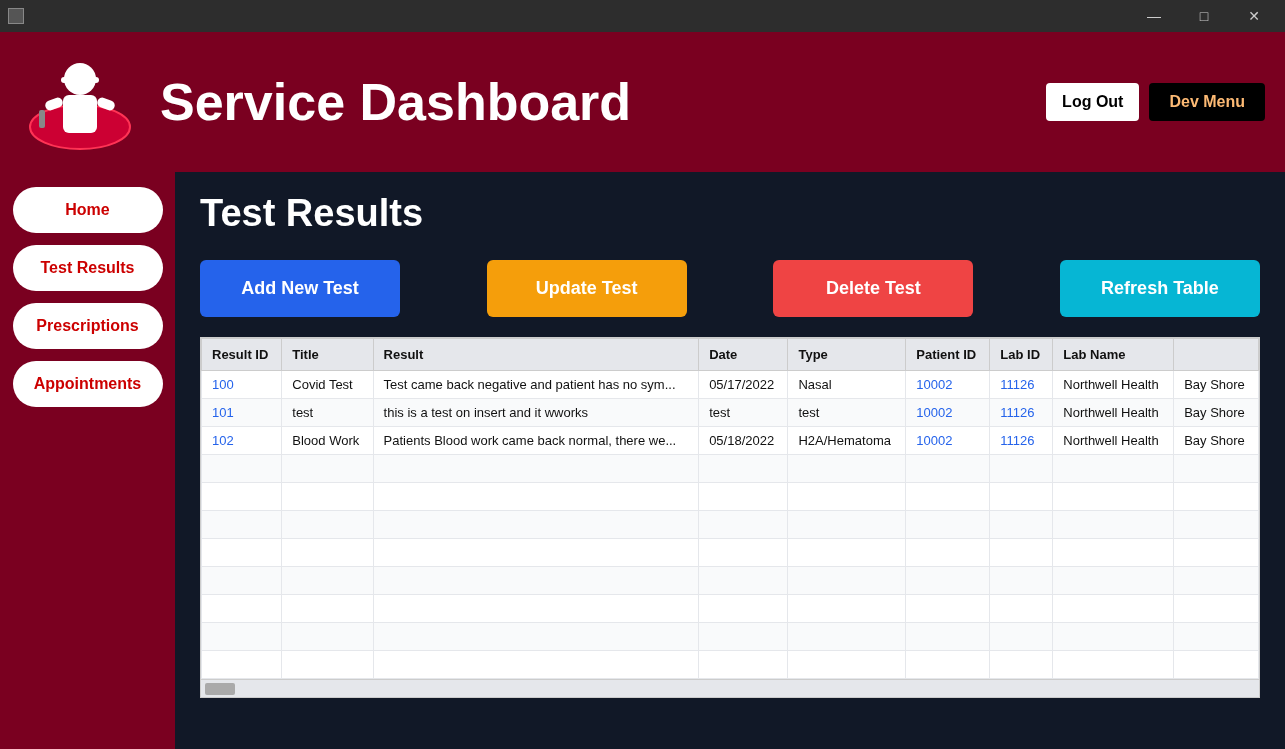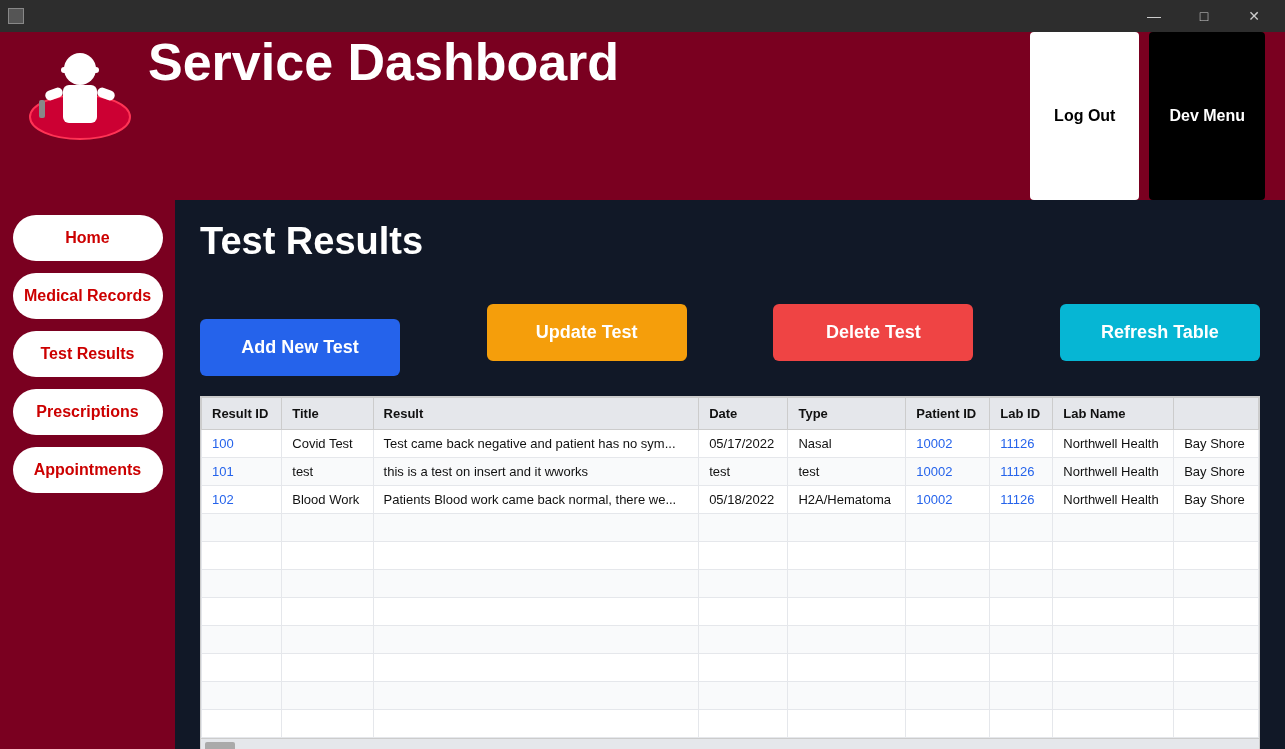--- a/index.html
+++ b/index.html
@@ -47,24 +47,25 @@
       font-size: 14px;
       cursor: pointer;
       display: flex;
       align-items: center;
       justify-content: center;
     }
 
     
     .header {
       background: #7a0020;
-      height: 168px;
-      display: flex;
+      height: 140px;
+      display: flex;
+      align-items: center;
       padding: 0 20px;
-      gap: 8px;
+      gap: 20px;
       flex-shrink: 0;
     }
     .logo {
       width: 120px;
       height: 120px;
       display: flex;
       align-items: center;
       justify-content: center;
     }
     .logo svg {
@@ -78,29 +79,29 @@
       flex: 1;
     }
     .header-buttons {
       display: flex;
       gap: 10px;
     }
     .btn-logout {
       background: white;
       color: black;
       border: none;
-      padding: 10px 24px;
+      padding: 10px 16px;
       font-size: 16px;
       font-weight: bold;
       cursor: pointer;
       border-radius: 4px;
     }
     .btn-devmenu {
       background: black;
-      color: #ffffff;
+      color: #fdba74;
       border: none;
       padding: 10px 20px;
       font-size: 16px;
       font-weight: bold;
       cursor: pointer;
       border-radius: 4px;
     }
 
     
     .main {
@@ -162,21 +163,21 @@
     .action-btn {
       border: none;
       color: white;
       font-size: 18px;
       font-weight: bold;
       cursor: pointer;
       border-radius: 6px;
       padding: 18px 30px;
       min-width: 200px;
     }
-    .btn-add { background: #2563eb; margin-top: 31px; }
+    .btn-add { background: #2563eb; }
     .btn-update { background: #f59e0b; }
     .btn-delete { background: #ef4444; }
     .btn-refresh { background: #06b6d4; }
 
     
     .table-container {
       background: #ffffff;
       border: 1px solid #ccc;
       overflow: auto;
     }
@@ -269,21 +270,20 @@
   <div class="header-buttons">
     <button class="btn-logout">Log Out</button>
     <button class="btn-devmenu">Dev Menu</button>
   </div>
 </div>
 
 <div class="main">
 
   <div class="sidebar">
     <button class="nav-btn">Home</button>
-    <button class="nav-btn">Medical Records</button>
     <button class="nav-btn active">Test Results</button>
     <button class="nav-btn">Prescriptions</button>
     <button class="nav-btn">Appointments</button>
   </div>
 
   <div class="content">
     <div class="page-title">Test Results</div>
 
     <div class="action-buttons">
       <button class="action-btn btn-add">Add New Test</button>

